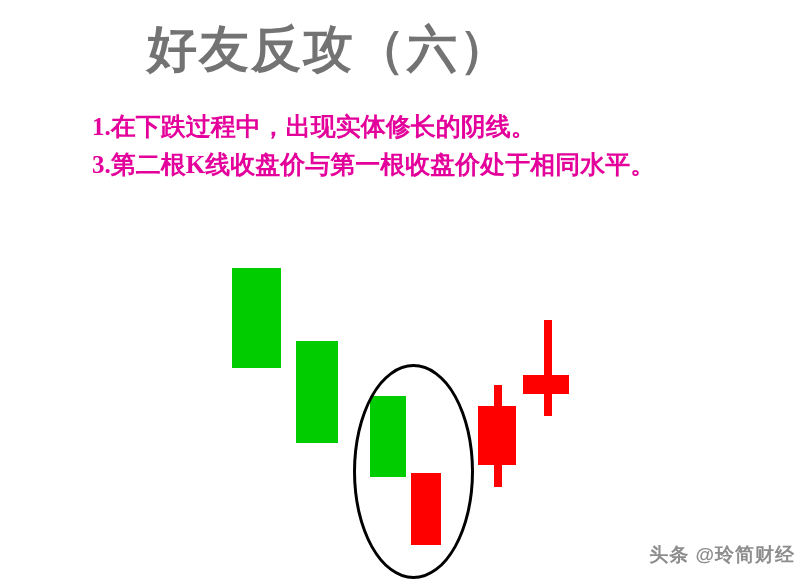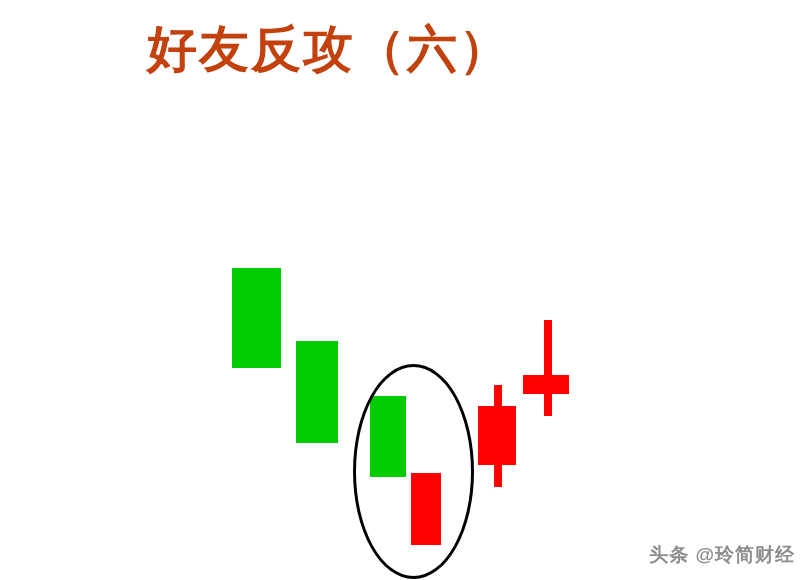--- a/index.html
+++ b/index.html
@@ -16,21 +16,21 @@
     font-family: "Liberation Serif", "DejaVu Serif", serif;
   }
 
   
   #title {
     position: absolute;
     left: 0;
     top: 20px;
     width: 658px;
     text-align: center;
-    color: #c2410c;
+    color: #737373;
     font-family: "Liberation Serif", "DejaVu Serif", serif;
     font-weight: bold;
     font-size: 50px;
     line-height: 58px;
     letter-spacing: 2px;
     white-space: nowrap;
   }
 
   
   #rules {
@@ -89,20 +89,22 @@
   }
 </style>
 </head>
 <body>
 
 <div id="page">
 
   <div id="title">好友反攻（六）</div>
 
   <div id="rules">
+    <div class="rule-line">1.在下跌过程中，出现实体修长的阴线。</div>
+    <div class="rule-line">3.第二根K线收盘价与第一根收盘价处于相同水平。</div>
   </div>
 
   <div id="chart">
       <div class="candle" style="left: 0px; top: 0px;">
         <div class="body" style="left: 232px; top: 268px; width: 49px; height: 100px; background: rgb(0, 204, 0);"></div>
       </div>
       <div class="candle" style="left: 0px; top: 0px;">
         <div class="body" style="left: 296px; top: 341px; width: 42px; height: 102px; background: rgb(0, 204, 0);"></div>
       </div>
       <div class="candle" style="left: 0px; top: 0px;">

